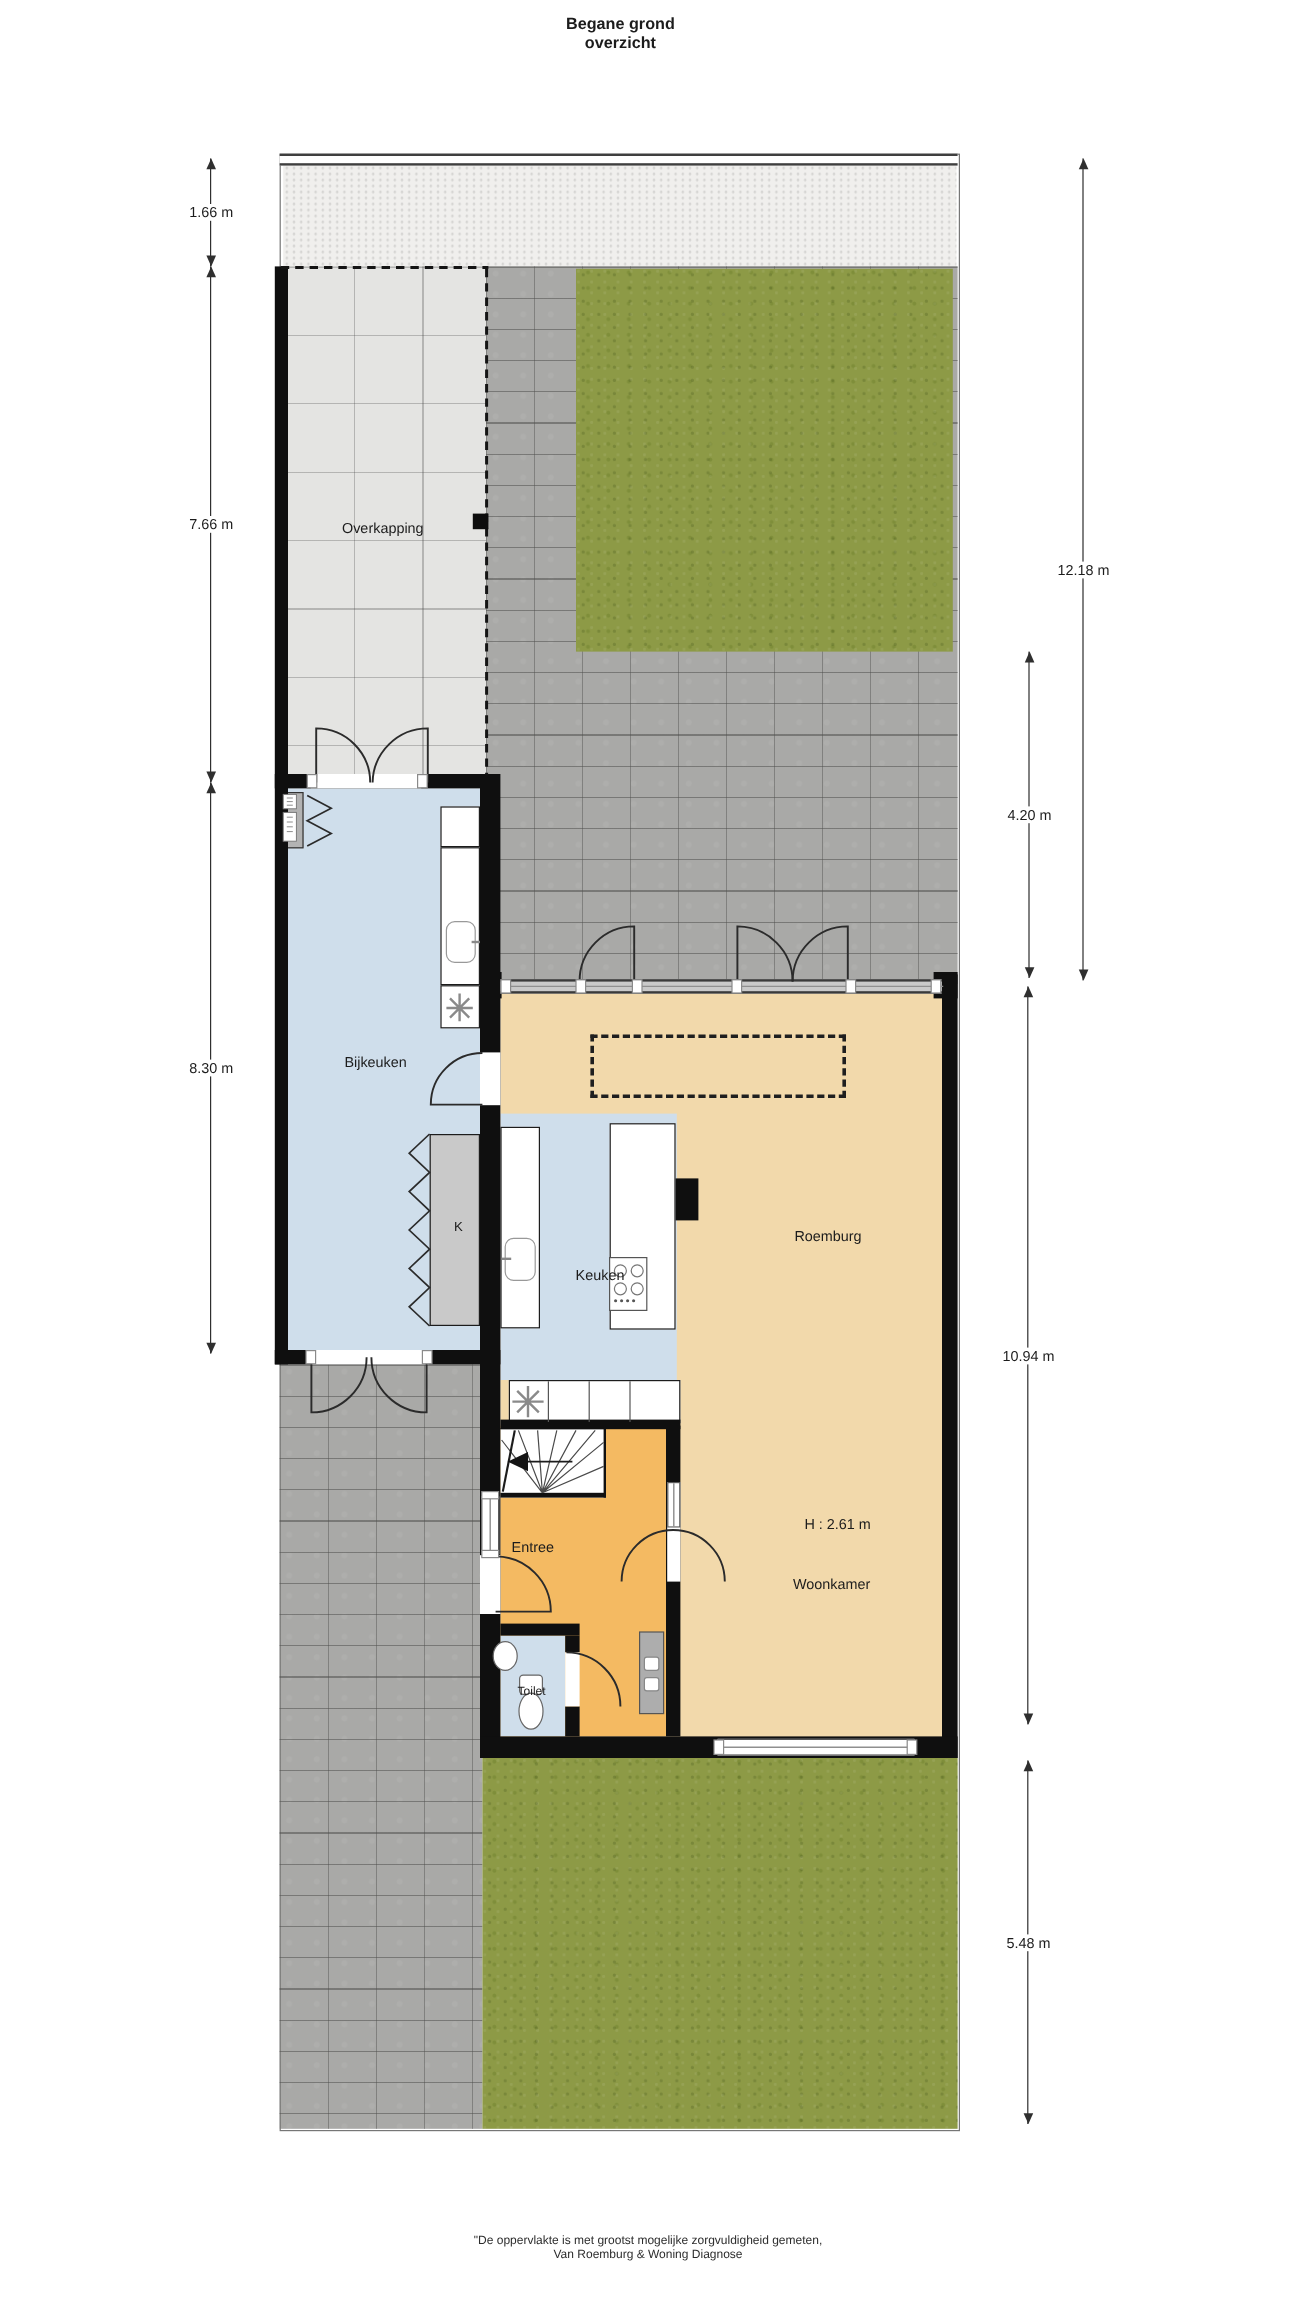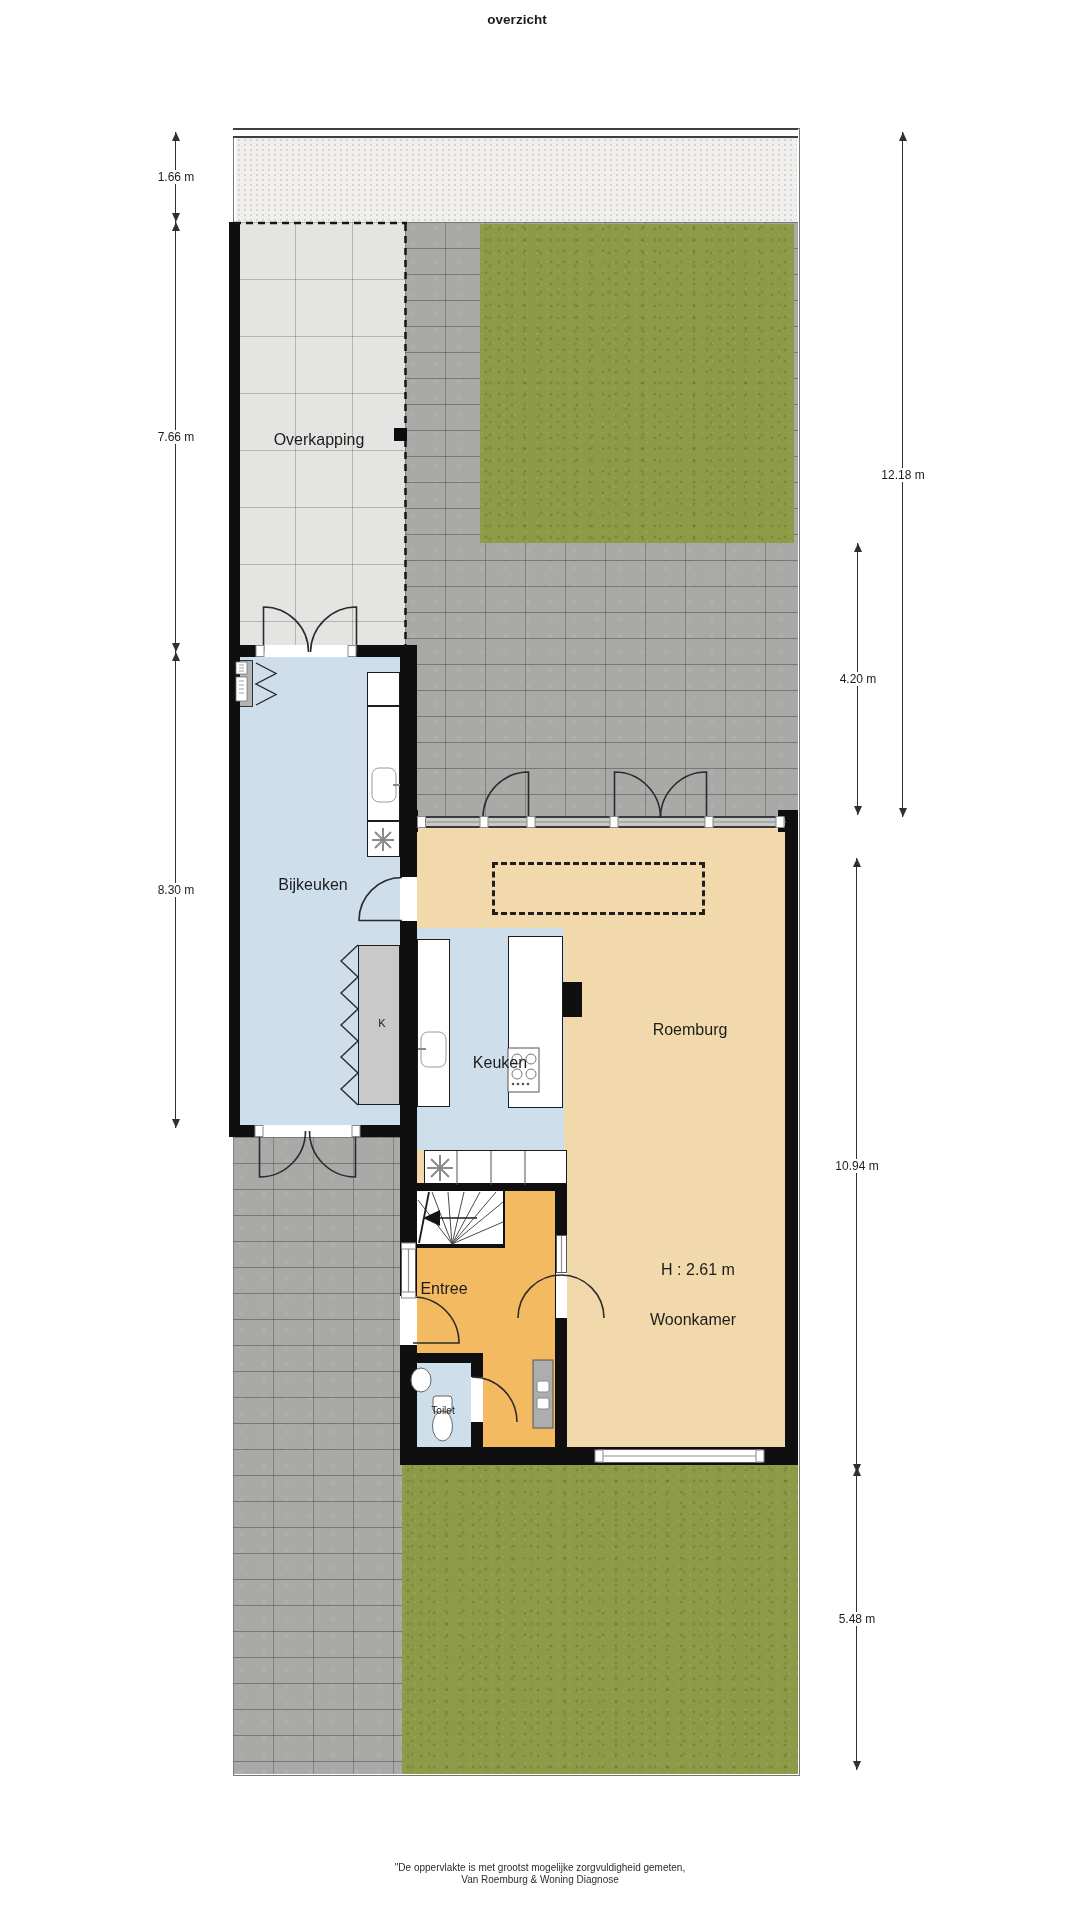--- a/index.html
+++ b/index.html
@@ -35,40 +35,41 @@
   .floor-wet{background:#cfdeeb;}
   .floor-entree{background:#f4ba62;}
   .closet{background:#c9c9c9;border:1.5px solid #1c1c1c;box-sizing:border-box;}
   .meterkast{background:#b3b3b3;border:1px solid #333;box-sizing:border-box;}
   .counter{background:#ffffff;border:1.5px solid #1c1c1c;box-sizing:border-box;}
   .glassband{background:#c9c9c9;border-top:2px solid #3a3a3a;border-bottom:2px solid #3a3a3a;box-sizing:border-box;}
   .winband{background:#ffffff;border:1px solid #5a5a5a;box-sizing:border-box;}
   .stairs{background:#ffffff;border-top:1.5px solid #111;border-bottom:4px solid #111;border-right:2px solid #111;box-sizing:border-box;}
   .table-dashed{border:3px dashed #1f1f1f;box-sizing:border-box;}
   
-  .room-label{position:absolute;transform:translate(-50%,-50%);font-size:16px;white-space:nowrap;}
+  .room-label{position:absolute;transform:translate(-50%,-50%);font-size:12px;white-space:nowrap;}
   .room-label.small{font-size:10px;}
   .title{position:absolute;left:237px;width:560px;text-align:center;font-weight:bold;font-size:13.5px;line-height:16px;}
   .footer{position:absolute;left:0;width:1080px;text-align:center;font-size:10px;line-height:12px;color:#2d2d2d;}
   
   .dim{position:absolute;width:0;border-left:1px solid #2f2f2f;}
   .dim::before{content:"";position:absolute;top:0;left:-4.5px;width:0;height:0;
     border-left:4px solid transparent;border-right:4px solid transparent;border-bottom:9px solid #2f2f2f;}
   .dim::after{content:"";position:absolute;bottom:0;left:-4.5px;width:0;height:0;
     border-left:4px solid transparent;border-right:4px solid transparent;border-top:9px solid #2f2f2f;}
   .dim-label{position:absolute;left:50%;top:50%;transform:translate(-50%,-50%);
     background:#fff;padding:0 3px;font-size:12px;white-space:nowrap;}
   svg.overlay{position:absolute;left:0;top:0;pointer-events:none;}
 </style>
 </head>
 <body>
 
 <div class="sheet">
 
   <div class="title" style="top:12px;">
+    <div>Begane grond</div>
     <div>overzicht</div>
   </div>
 
   <div class="abs lot" style="left:233px;top:128px;width:565px;height:1646px;"></div>
 
   <div class="abs pathstrip" style="left:236px;top:133px;width:561px;height:89px;"></div>
   <div class="abs fence-top" style="left:233px;top:128px;width:565px;height:6px;"></div>
   <div class="abs tiles" style="left:238px;top:222px;width:167px;height:430px;"></div>
   <div class="abs brick" style="left:405px;top:222px;width:393px;height:598px;"></div>
   <div class="abs grass" style="left:480px;top:224px;width:314px;height:319px;"></div>
@@ -250,21 +251,21 @@
   <div class="dim" style="left:175px;top:652px;height:476px;">
     <span class="dim-label">8.30 m</span>
   </div>
 
   <div class="dim" style="left:902px;top:132px;height:685px;">
     <span class="dim-label">12.18 m</span>
   </div>
   <div class="dim" style="left:857px;top:543px;height:272px;">
     <span class="dim-label">4.20 m</span>
   </div>
-  <div class="dim" style="left:856px;top:858px;height:615px;text-align:center;">
+  <div class="dim" style="left:856px;top:822px;height:615px;text-align:center;">
     <span class="dim-label">10.94 m</span>
   </div>
   <div class="dim" style="left:856px;top:1467px;height:303px;">
     <span class="dim-label">5.48 m</span>
   </div>
 
   <div class="footer" style="top:1862px;">
     <div>"De oppervlakte is met grootst mogelijke zorgvuldigheid gemeten,</div>
     <div>Van Roemburg &amp; Woning Diagnose</div>
   </div>

